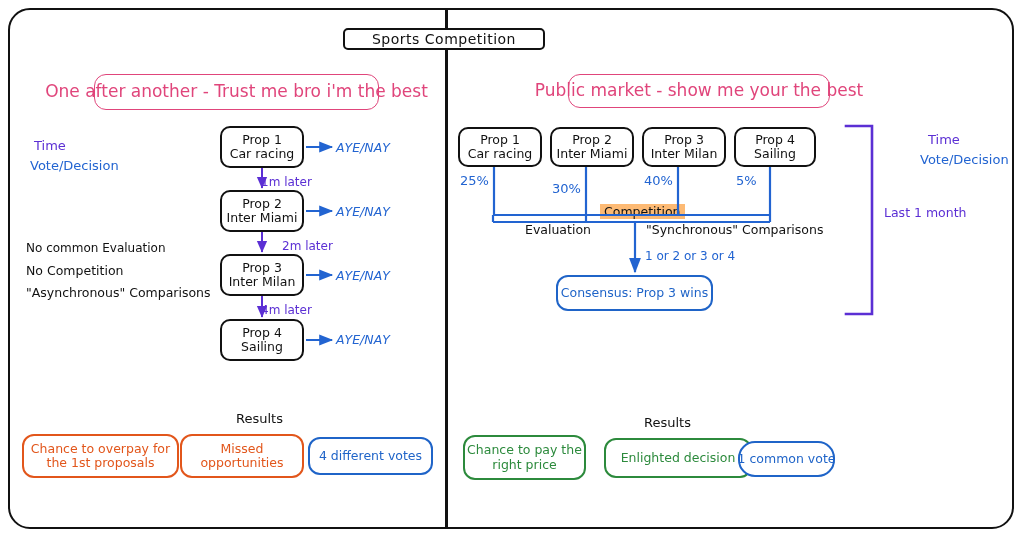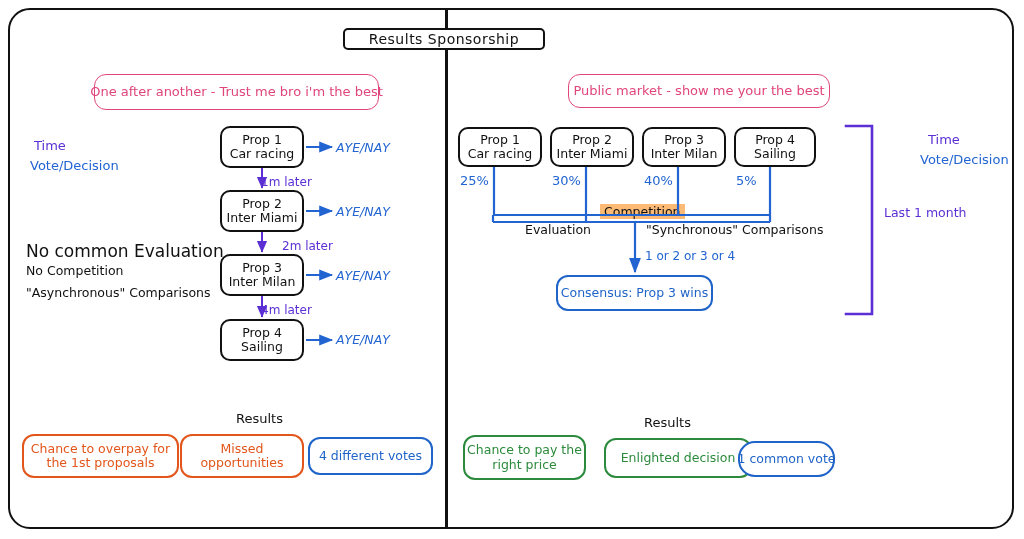--- a/index.html
+++ b/index.html
@@ -27,21 +27,21 @@
     text-align:center;line-height:1.15;
   }
   .box .l1,.box .l2{display:block;white-space:nowrap;}
 
   .title-box{
     border:2px solid #111;border-radius:5px;
     font-size:14px;color:#111;letter-spacing:.5px;
   }
   .pink-box{
     border:1.8px solid #e0457b;border-radius:12px;color:#e0457b;
-    font-size:13px;white-space:nowrap;
+    font-size:17px;white-space:nowrap;
   }
   .orange-box{border:2px solid #e2561b;border-radius:12px;color:#e2561b;font-size:12.5px;}
   .blue-box{border:2px solid #1f64c8;border-radius:12px;color:#1f64c8;font-size:12.5px;}
   .green-box{border:2px solid #2c8a3c;border-radius:12px;color:#2c8a3c;font-size:12.5px;}
   .prop-box{font-size:12.5px;color:#111;}
 
   .txt{position:absolute;white-space:nowrap;}
   .t-black{color:#111;}
   .t-blue{color:#2264d1;}
   .t-purple{color:#5b2fd4;}
@@ -67,31 +67,31 @@
 </style>
 </head>
 <body>
 
 <div id="stage">
 
   <div class="frame"></div>
   <div class="divider"></div>
 
   <div class="box title-box" style="left:343px;top:28px;width:202px;height:22px;">
-    <span class="l1">Results Sponsorship</span>
+    <span class="l1">Sports Competition</span>
   </div>
 
   <div class="box pink-box" style="left:94px;top:74px;width:285px;height:36px;">
     <span class="l1">One after another - Trust me bro i'm the best</span>
   </div>
 
   <div class="txt t-purple" style="left:34px;top:138px;font-size:13px;">Time</div>
   <div class="txt t-blue" style="left:30px;top:158px;font-size:13px;">Vote/Decision</div>
 
-  <div class="txt t-black" style="left:26px;top:241px;font-size:17px;">No common Evaluation</div>
+  <div class="txt t-black" style="left:26px;top:241px;font-size:12px;">No common Evaluation</div>
   <div class="txt t-black" style="left:26px;top:263px;font-size:12.5px;">No Competition</div>
   <div class="txt t-black" style="left:26px;top:285px;font-size:12.5px;">"Asynchronous" Comparisons</div>
 
   <div class="box prop-box" style="left:220px;top:126px;width:84px;height:42px;">
     <span class="l1">Prop 1</span>
     <span class="l2">Car racing</span>
   </div>
   <div class="box prop-box" style="left:220px;top:190px;width:84px;height:42px;">
     <span class="l1">Prop 2</span>
     <span class="l2">Inter Miami</span>
@@ -147,21 +147,21 @@
   <div class="box prop-box" style="left:642px;top:127px;width:84px;height:40px;">
     <span class="l1">Prop 3</span>
     <span class="l2">Inter Milan</span>
   </div>
   <div class="box prop-box" style="left:734px;top:127px;width:82px;height:40px;">
     <span class="l1">Prop 4</span>
     <span class="l2">Sailing</span>
   </div>
 
   <div class="txt pct" style="left:460px;top:173px;">25%</div>
-  <div class="txt pct" style="left:552px;top:173px;">30%</div>
+  <div class="txt pct" style="left:552px;top:181px;">30%</div>
   <div class="txt pct" style="left:644px;top:173px;">40%</div>
   <div class="txt pct" style="left:736px;top:173px;">5%</div>
 
   <div class="txt t-black" style="left:600px;top:204px;font-size:12.5px;background:#fdba74;padding:0 4px;">Competition</div>
   <div class="txt t-black" style="left:525px;top:222px;font-size:12.5px;">Evaluation</div>
   <div class="txt t-black" style="left:646px;top:222px;font-size:12.5px;">"Synchronous" Comparisons</div>
   <div class="txt t-blue" style="left:645px;top:249px;font-size:12px;">1 or 2 or 3 or 4</div>
 
   <div class="box blue-box" style="left:556px;top:275px;width:157px;height:36px;">
     <span class="l1">Consensus: Prop 3 wins</span>

